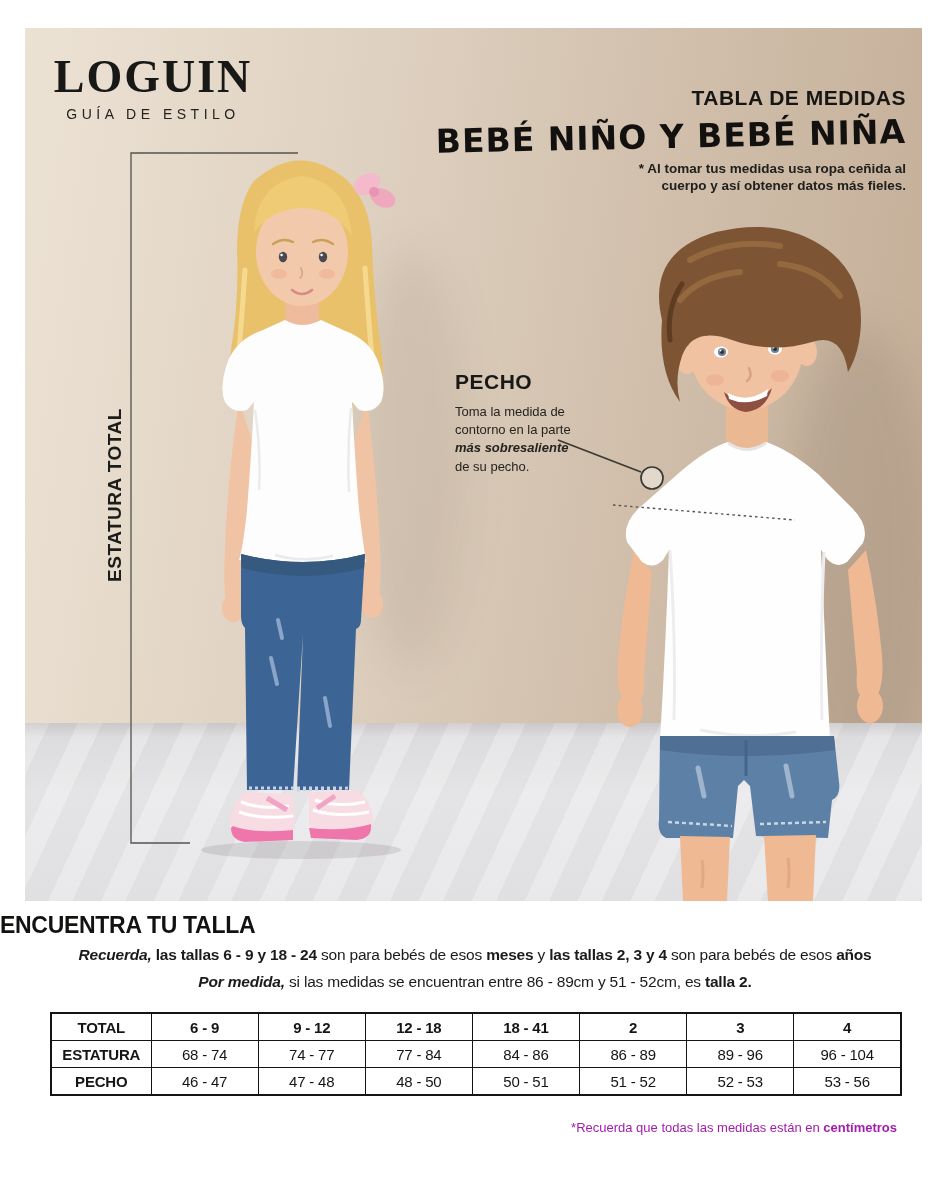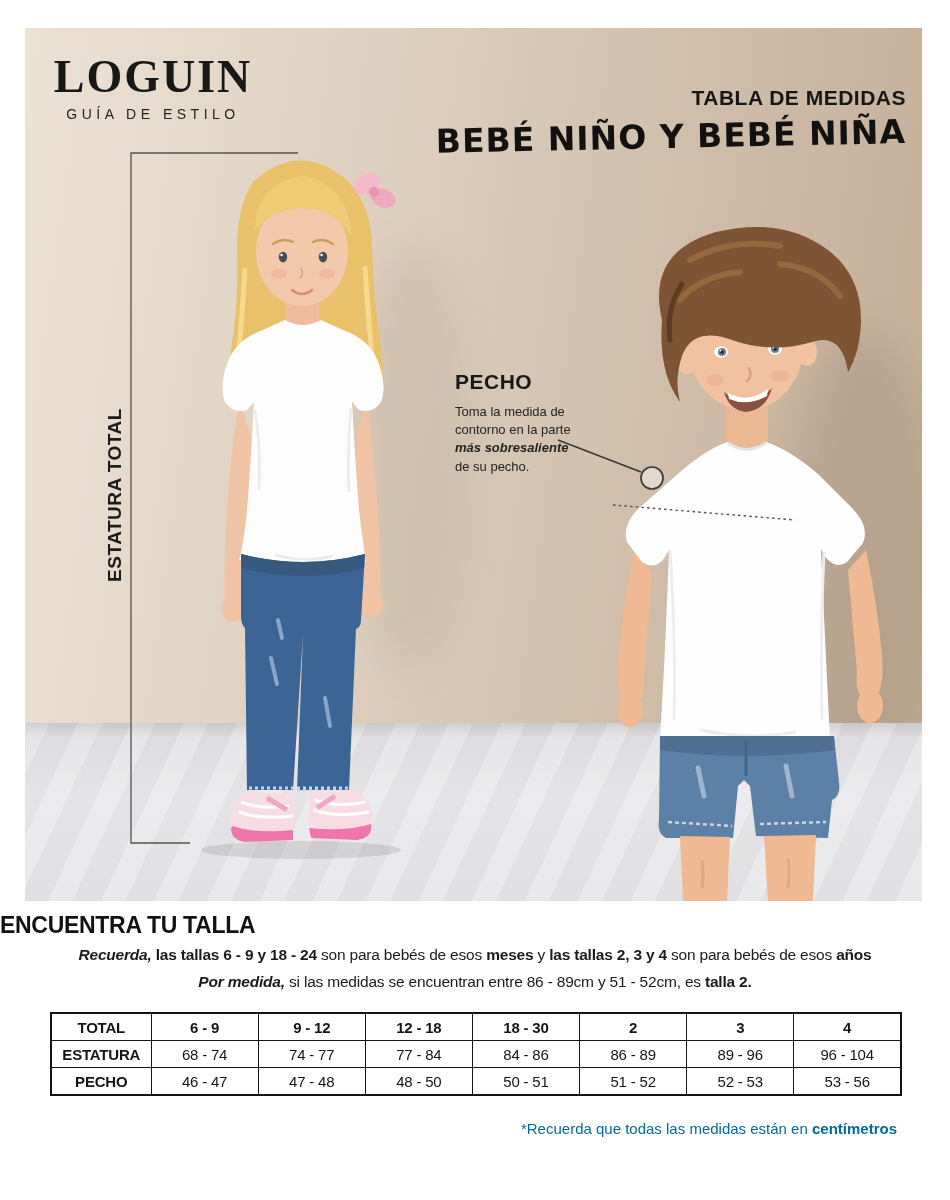--- a/index.html
+++ b/index.html
@@ -57,21 +57,21 @@
   table.sizes{position:absolute;left:50px;top:1012px;width:852px;border-collapse:collapse;
               table-layout:fixed;font-size:15px;color:#151513;}
   table.sizes th,table.sizes td{border:1.5px solid #141414;height:26px;text-align:center;
               vertical-align:middle;padding:0;letter-spacing:-.2px;}
   table.sizes{border:2.5px solid #141414;}
   table.sizes thead th{font-weight:bold;}
   table.sizes tbody th{font-weight:bold;}
   table.sizes td{font-weight:normal;}
   table.sizes col.lab{width:100px;}
 
-  .foot-note{position:absolute;right:53px;top:1120px;font-size:15px;color:#0369a1;}
+  .foot-note{position:absolute;right:53px;top:1120px;font-size:13px;color:#a21caf;}
 </style>
 </head>
 <body>
 
 <div class="page">
 
   <div class="photo">
     <div class="wall-shadow shadow-girl"></div>
     <div class="wall-shadow shadow-boy"></div>
     <div class="floor"></div>
@@ -202,20 +202,24 @@
     </svg>
 
     <div class="logo">
       <div class="logo-name">LOGUIN</div>
       <div class="logo-tag">GUÍA DE ESTILO</div>
     </div>
 
     <div class="head-block">
       <div class="kicker">TABLA DE MEDIDAS</div>
       <div class="big-title">BEBÉ NIÑO Y BEBÉ NIÑA</div>
+      <div class="head-note">
+        <div>* Al tomar tus medidas usa ropa ceñida al</div>
+        <div>cuerpo y así obtener datos más fieles.</div>
+      </div>
     </div>
 
     <div class="estatura-label">ESTATURA TOTAL</div>
 
     <div class="pecho">
       <div class="pecho-title">PECHO</div>
       <div class="pecho-desc"><span>Toma la medida de contorno en la parte </span><span class="seg-bi">más sobresaliente</span><span> de su pecho.</span></div>
     </div>
   </div>
 
@@ -233,21 +237,21 @@
         <col>
         <col>
         <col>
       </colgroup>
     <thead>
         <tr>
           <th>TOTAL</th>
           <th>6 - 9</th>
           <th>9 - 12</th>
           <th>12 - 18</th>
-          <th>18 - 30</th>
+          <th>18 - 41</th>
           <th>2</th>
           <th>3</th>
           <th>4</th>
         </tr>
       </thead>
     <tbody>
         <tr>
           <th>ESTATURA</th>
           <td>68 - 74</td>
           <td>74 - 77</td>

